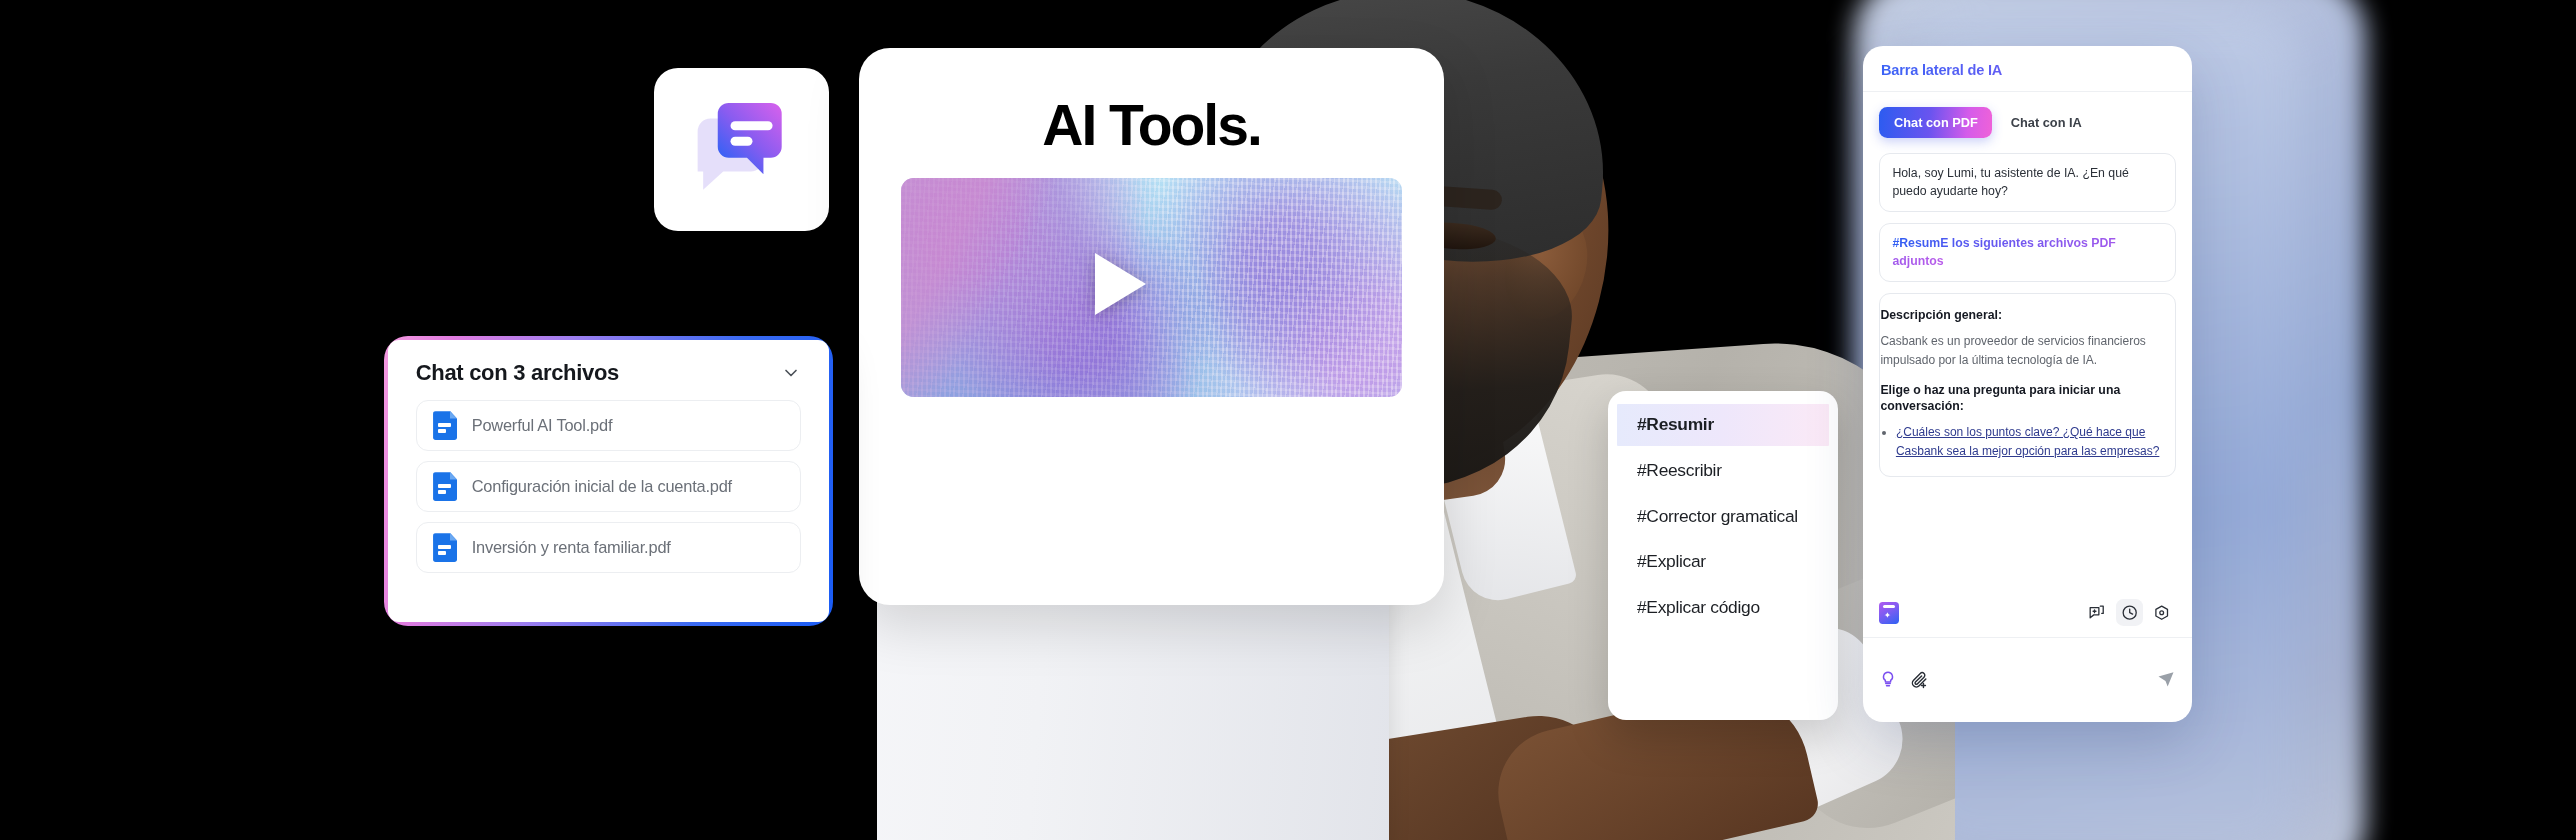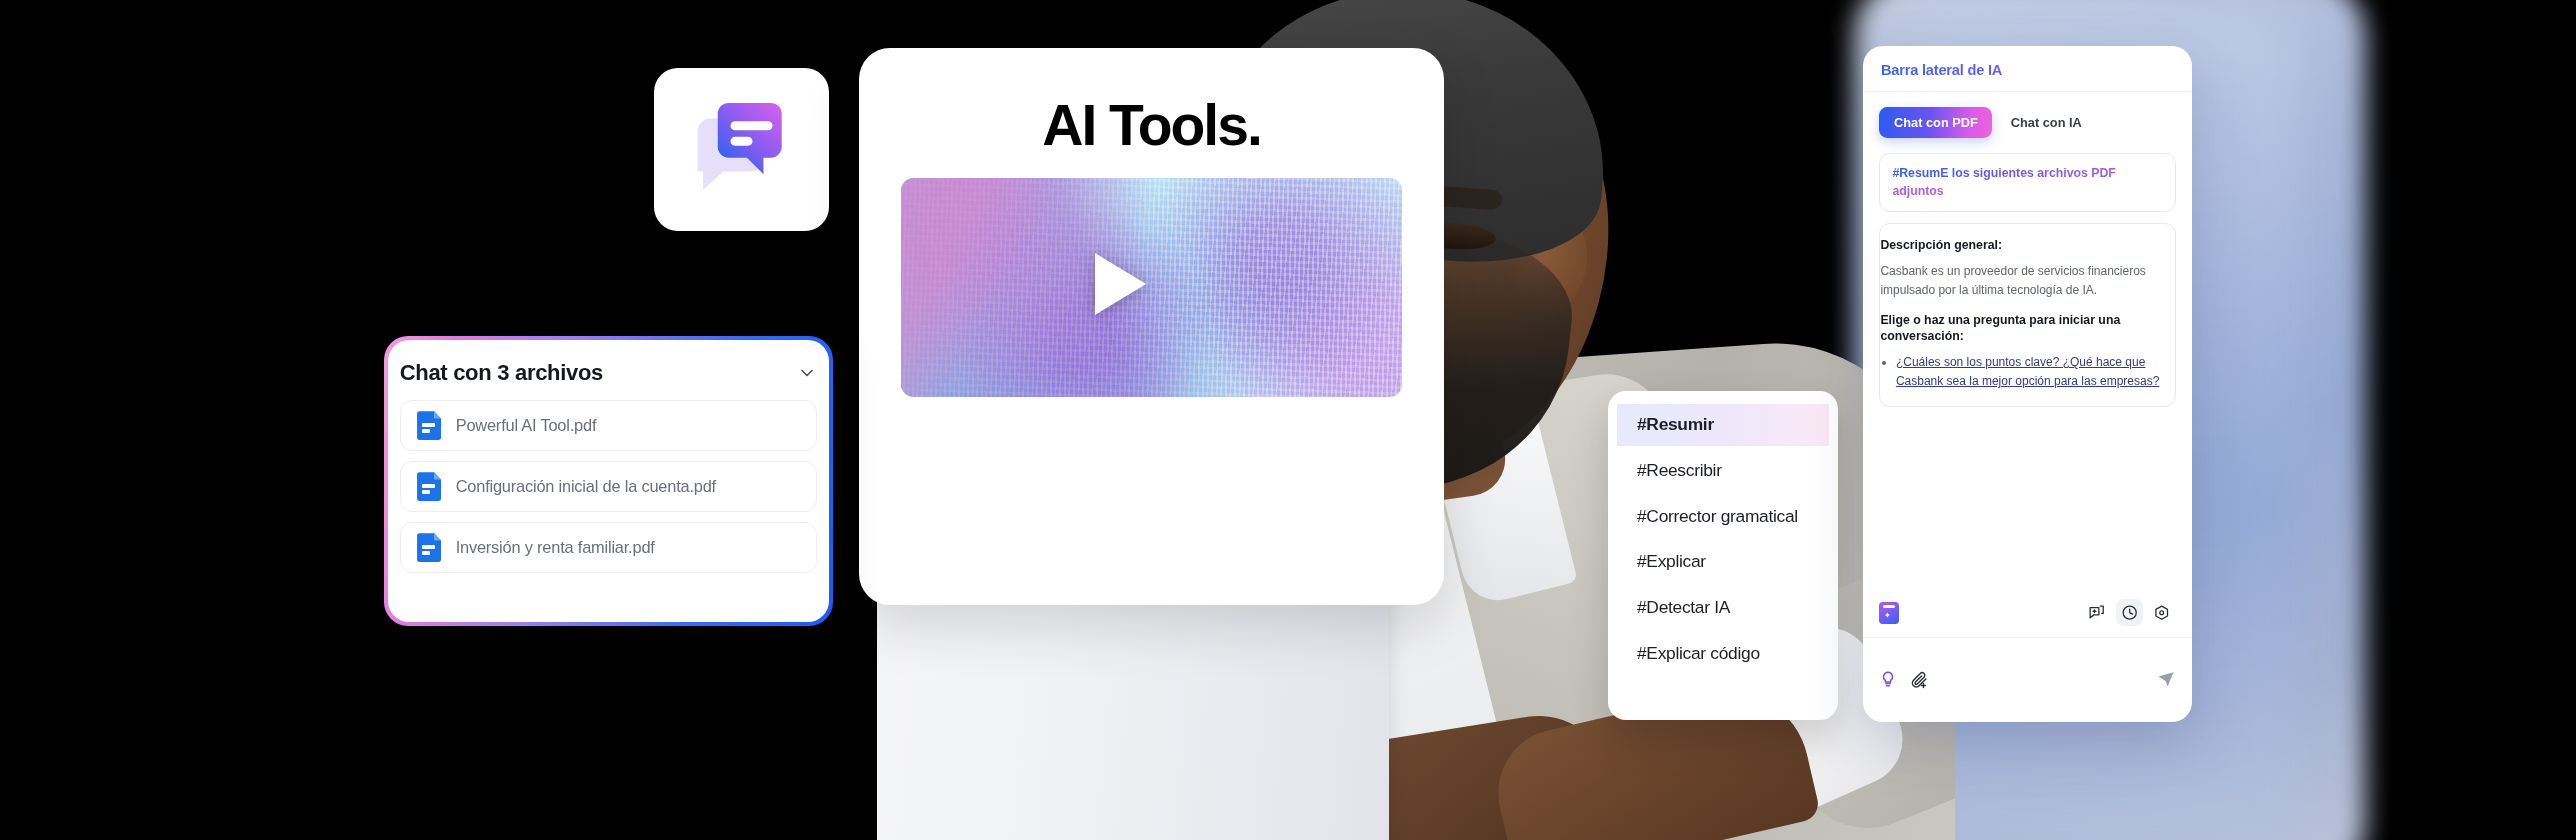--- a/index.html
+++ b/index.html
@@ -214,22 +214,22 @@
   }
 
   
   .files-card {
     position:absolute; left:384px; top:336px; width:449px; height:290px;
     border-radius:24px; padding:3.7px;
     background:linear-gradient(100deg,#f49ae0 0%,#e07ce0 14%, #9d7ef0 38%, #3a6af2 72%, #1a5cf5 100%);
     box-shadow:0 16.4px 44px rgba(0,0,0,.25);
   }
   .files-inner {
-    background:#fff; border-radius:21px; height:100%; width:100%;
-    padding:20px 12px 18px;
+    background:#fff; border-radius:11px; height:100%; width:100%;
+    padding:20px 28px 18px;
     text-align:center;
   }
   .files-head { display:flex; align-items:center; justify-content:space-between; margin-bottom:14.6px; }
   .files-title { font-size:22px; font-weight:700; color:#15181d; letter-spacing:-0.3px; }
   .chev { color:#4b5158; }
   .file-row {
     display:flex; align-items:center; gap:14.6px;
     height:51px; border:0.9px solid #eceef1; border-radius:12px;
     padding:0 16.4px; margin-bottom:10px;
   }
@@ -437,35 +437,35 @@
         <span class="file-name">Inversión y renta familiar.pdf</span>
       </div>
     </div>
   </div>
 
   <div class="cmd-menu">
     <div class="cmd-item active">#Resumir</div>
     <div class="cmd-item">#Reescribir</div>
     <div class="cmd-item">#Corrector gramatical</div>
     <div class="cmd-item">#Explicar</div>
-    <div class="cmd-item">#Detectar IA</div>
     <div class="cmd-item">#Explicar código</div>
   </div>
 
   <div class="ai-sidebar">
     <div class="ai-head">
       <div class="ai-head-title">Barra lateral de IA</div>
     </div>
 
     <div class="ai-body">
       <div class="tabs">
         <div class="tab active">Chat con PDF</div>
         <div class="tab">Chat con IA</div>
       </div>
 
+      <div class="bubble">Hola, soy Lumi, tu asistente de IA. ¿En qué puedo ayudarte hoy?</div>
 
       <div class="bubble grad">
         <span>#ResumE los siguientes archivos PDF adjuntos</span>
       </div>
 
       <div class="panel">
         <h4>Descripción general:</h4>
         <div>Casbank es un proveedor de servicios financieros impulsado por la última tecnología de IA.</div>
         <h4 class="second">Elige o haz una pregunta para iniciar una conversación:</h4>
         <ul>

